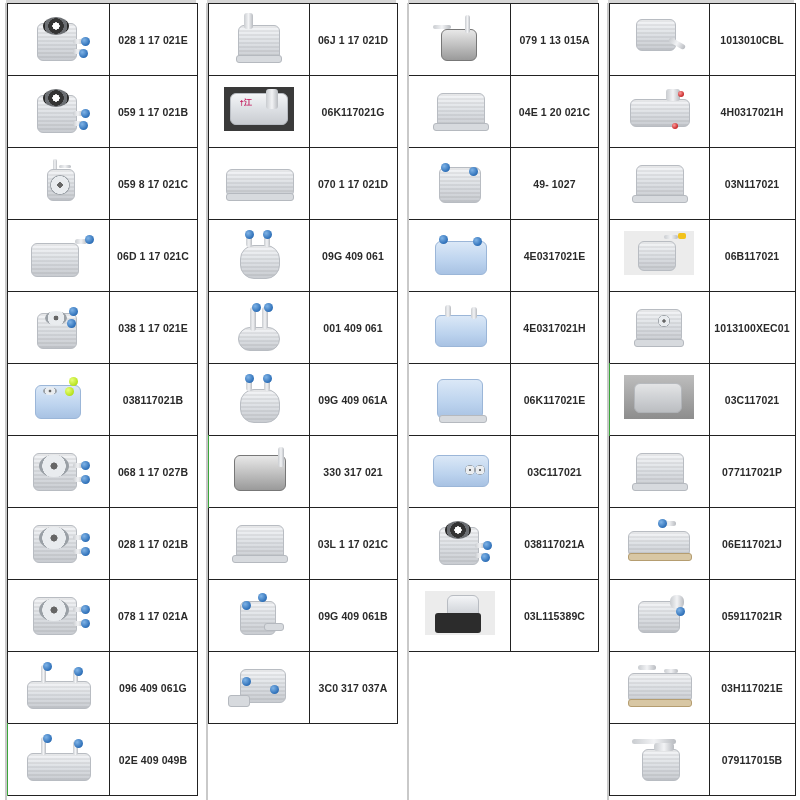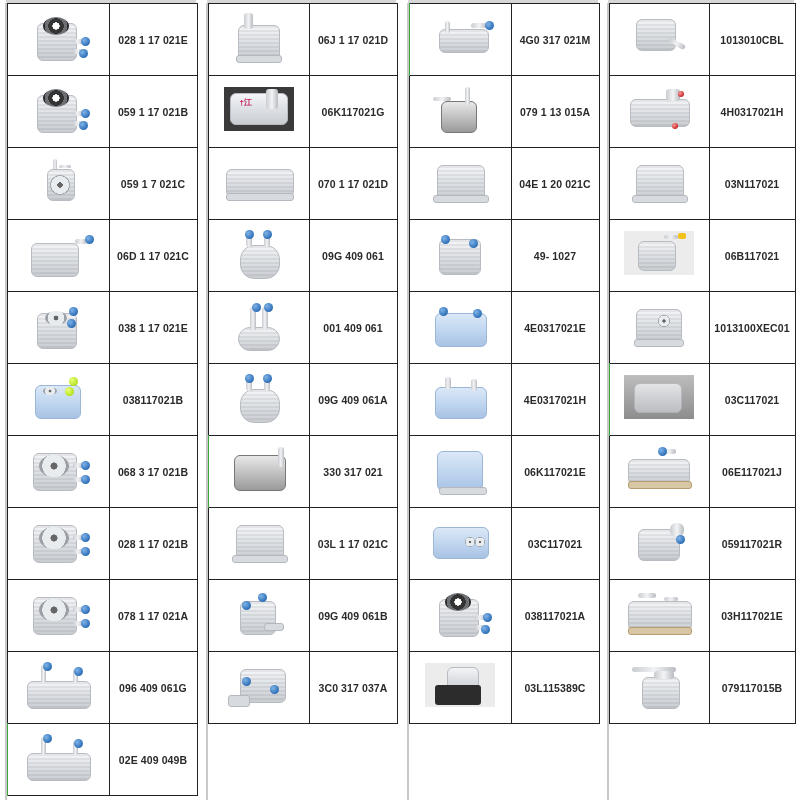--- a/index.html
+++ b/index.html
@@ -56,37 +56,37 @@
           <tr>
             <td class="img-cell"><div class="cooler"><div class="body-block lines" style="left:14px;top:12px;width:38px;height:36px;"></div><div class="top-ring" style="left:20px;top:6px;width:26px;height:18px;"></div><div class="pipe" style="left:50px;top:28px;width:10px;height:5px;"></div><div class="pipe" style="left:50px;top:38px;width:10px;height:5px;"></div><div class="cap" style="left:58px;top:26px;"></div><div class="cap" style="left:56px;top:38px;"></div></div></td>
             <td class="num-cell">028 1 17 021E</td>
           </tr>
           <tr>
             <td class="img-cell"><div class="cooler"><div class="body-block lines" style="left:14px;top:12px;width:38px;height:36px;"></div><div class="top-ring" style="left:20px;top:6px;width:26px;height:18px;"></div><div class="pipe" style="left:50px;top:28px;width:10px;height:5px;"></div><div class="pipe" style="left:50px;top:38px;width:10px;height:5px;"></div><div class="cap" style="left:58px;top:26px;"></div><div class="cap" style="left:56px;top:38px;"></div></div></td>
             <td class="num-cell">059 1 17 021B</td>
           </tr>
           <tr>
             <td class="img-cell"><div class="cooler"><div class="pipe" style="left:30px;top:4px;width:4px;height:14px;"></div><div class="pipe" style="left:36px;top:10px;width:12px;height:3px;"></div><div class="body-block lines" style="left:24px;top:14px;width:26px;height:30px;"></div><div class="top-ring light" style="left:27px;top:20px;width:20px;height:20px;"></div></div></td>
-            <td class="num-cell">059 1 7 021C</td>
+            <td class="num-cell">059 8 17 021C</td>
           </tr>
           <tr>
             <td class="img-cell"><div class="cooler"><div class="body-block lines" style="left:8px;top:16px;width:46px;height:32px;"></div><div class="pipe" style="left:52px;top:12px;width:12px;height:5px;"></div><div class="cap" style="left:62px;top:8px;"></div></div></td>
             <td class="num-cell">06D 1 17 021C</td>
           </tr>
           <tr>
             <td class="img-cell"><div class="cooler"><div class="body-block lines" style="left:14px;top:14px;width:38px;height:34px;"></div><div class="top-ring light" style="left:22px;top:12px;width:22px;height:14px;"></div><div class="cap" style="left:46px;top:8px;"></div><div class="cap" style="left:44px;top:20px;"></div></div></td>
             <td class="num-cell">038 1 17 021E</td>
           </tr>
           <tr>
             <td class="img-cell"><div class="cooler"><div class="body-block blue" style="left:12px;top:14px;width:44px;height:32px;"></div><div class="top-ring light" style="left:20px;top:16px;width:14px;height:8px;"></div><div class="cap green" style="left:46px;top:6px;"></div><div class="cap green" style="left:42px;top:16px;"></div></div></td>
             <td class="num-cell">038117021B</td>
           </tr>
           <tr>
             <td class="img-cell"><div class="cooler"><div class="body-block lines" style="left:10px;top:10px;width:42px;height:36px;"></div><div class="top-ring light" style="left:16px;top:12px;width:30px;height:22px;"></div><div class="pipe" style="left:50px;top:20px;width:10px;height:5px;"></div><div class="pipe" style="left:50px;top:34px;width:10px;height:5px;"></div><div class="cap" style="left:58px;top:18px;"></div><div class="cap" style="left:58px;top:32px;"></div></div></td>
-            <td class="num-cell">068 3 17 021B</td>
+            <td class="num-cell">068 1 17 027B</td>
           </tr>
           <tr>
             <td class="img-cell"><div class="cooler"><div class="body-block lines" style="left:10px;top:10px;width:42px;height:36px;"></div><div class="top-ring light" style="left:16px;top:12px;width:30px;height:22px;"></div><div class="pipe" style="left:50px;top:20px;width:10px;height:5px;"></div><div class="pipe" style="left:50px;top:34px;width:10px;height:5px;"></div><div class="cap" style="left:58px;top:18px;"></div><div class="cap" style="left:58px;top:32px;"></div></div></td>
             <td class="num-cell">028 1 17 021B</td>
           </tr>
           <tr>
             <td class="img-cell"><div class="cooler"><div class="body-block lines" style="left:10px;top:10px;width:42px;height:36px;"></div><div class="top-ring light" style="left:16px;top:12px;width:30px;height:22px;"></div><div class="pipe" style="left:50px;top:20px;width:10px;height:5px;"></div><div class="pipe" style="left:50px;top:34px;width:10px;height:5px;"></div><div class="cap" style="left:58px;top:18px;"></div><div class="cap" style="left:58px;top:32px;"></div></div></td>
             <td class="num-cell">078 1 17 021A</td>
           </tr>
           <tr>
@@ -155,24 +155,20 @@
 
   <div class="sheet" style="left:408px;width:190px;">
     <div class="sheet-edge" style="left:-1px;"></div>
     <table class="parts">
       <colgroup>
           <col style="width:102px">
           <col style="width:88px">
         </colgroup>
       <tbody id="t2">
           <tr>
-            <td class="img-cell green-left"><div class="cooler"><div class="body-block lines" style="left:14px;top:18px;width:48px;height:22px;"></div><div class="pipe" style="left:20px;top:10px;width:5px;height:12px;"></div><div class="pipe" style="left:46px;top:12px;width:16px;height:5px;"></div><div class="cap" style="left:60px;top:10px;"></div></div></td>
-            <td class="num-cell">4G0 317 021M</td>
-          </tr>
-          <tr>
             <td class="img-cell"><div class="cooler"><div class="body-block dark" style="left:16px;top:18px;width:34px;height:30px;"></div><div class="pipe" style="left:8px;top:14px;width:18px;height:4px;"></div><div class="pipe" style="left:40px;top:4px;width:5px;height:18px;"></div></div></td>
             <td class="num-cell">079 1 13 015A</td>
           </tr>
           <tr>
             <td class="img-cell"><div class="cooler"><div class="body-block lines" style="left:12px;top:10px;width:46px;height:34px;"></div><div class="flange" style="left:8px;top:40px;width:54px;"></div></div></td>
             <td class="num-cell">04E 1 20 021C</td>
           </tr>
           <tr>
             <td class="img-cell"><div class="cooler"><div class="body-block lines" style="left:14px;top:12px;width:40px;height:34px;"></div><div class="cap" style="left:16px;top:8px;"></div><div class="cap" style="left:44px;top:12px;"></div></div></td>
             <td class="num-cell">49- 1027</td>
@@ -231,20 +227,24 @@
           </tr>
           <tr>
             <td class="img-cell"><div class="cooler"><div class="body-block lines" style="left:12px;top:10px;width:44px;height:32px;"></div><div class="top-ring light" style="left:34px;top:16px;width:12px;height:12px;"></div><div class="flange" style="left:10px;top:40px;width:48px;"></div></div></td>
             <td class="num-cell">1013100XEC01</td>
           </tr>
           <tr>
             <td class="img-cell green-left"><div class="cooler"><div class="photo-bg grey" style=""></div><div class="body-block" style="left:10px;top:12px;width:46px;height:28px;opacity:0.75;"></div></div></td>
             <td class="num-cell">03C117021</td>
           </tr>
           <tr>
+            <td class="img-cell"><div class="cooler"><div class="body-block lines" style="left:12px;top:10px;width:46px;height:34px;"></div><div class="flange" style="left:8px;top:40px;width:54px;"></div></div></td>
+            <td class="num-cell">077117021P</td>
+          </tr>
+          <tr>
             <td class="img-cell"><div class="cooler"><div class="body-block lines" style="left:4px;top:16px;width:60px;height:24px;"></div><div class="flange brass" style="left:4px;top:38px;width:62px;"></div><div class="pipe" style="left:38px;top:6px;width:14px;height:5px;"></div><div class="cap" style="left:34px;top:4px;"></div></div></td>
             <td class="num-cell">06E117021J</td>
           </tr>
           <tr>
             <td class="img-cell"><div class="cooler"><div class="body-block lines" style="left:14px;top:14px;width:40px;height:30px;"></div><div class="pipe" style="left:46px;top:8px;width:14px;height:14px;border-radius:6px;"></div><div class="cap" style="left:52px;top:20px;"></div></div></td>
             <td class="num-cell">059117021R</td>
           </tr>
           <tr>
             <td class="img-cell"><div class="cooler"><div class="body-block lines" style="left:4px;top:14px;width:62px;height:28px;"></div><div class="flange brass" style="left:4px;top:40px;width:62px;"></div><div class="pipe" style="left:14px;top:6px;width:18px;height:5px;"></div><div class="pipe" style="left:40px;top:10px;width:14px;height:4px;"></div></div></td>
             <td class="num-cell">03H117021E</td>

